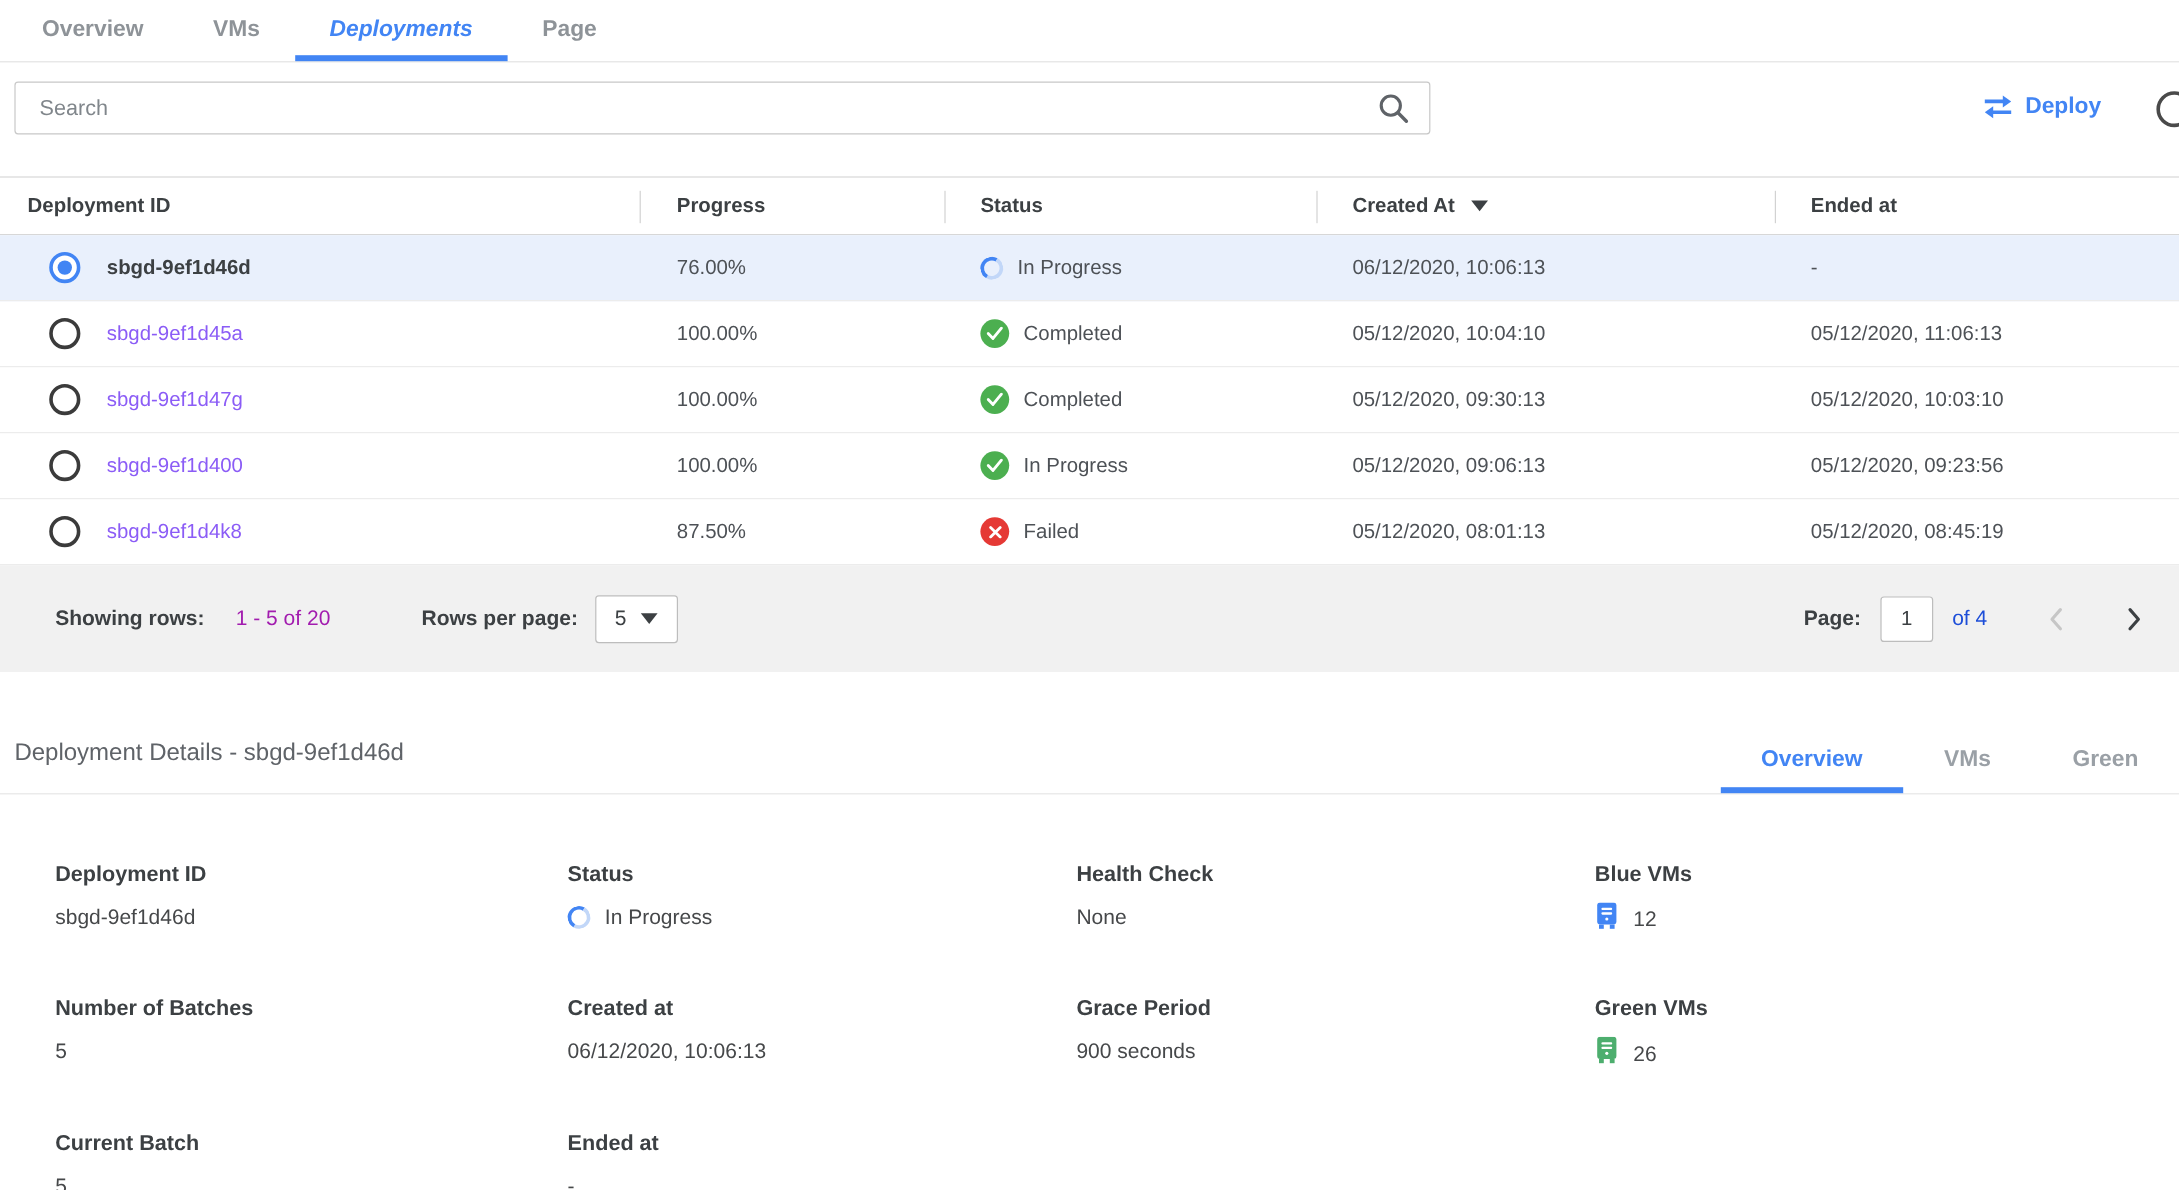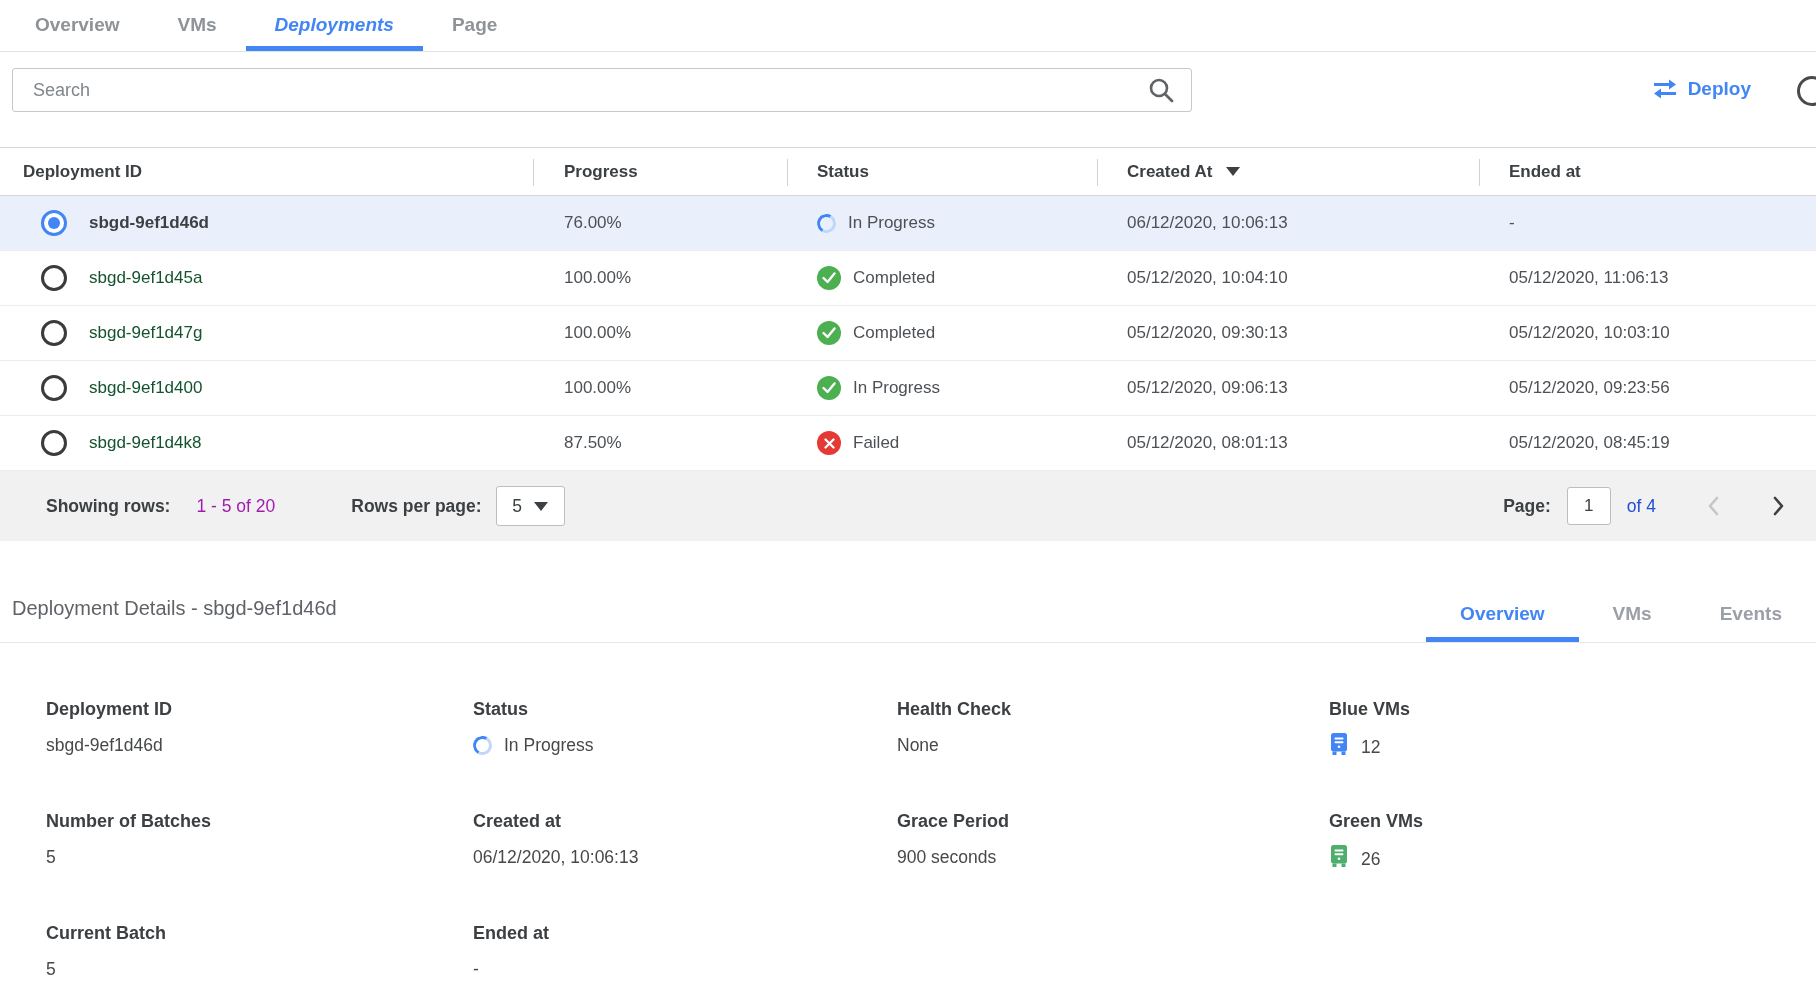--- a/index.html
+++ b/index.html
@@ -42,37 +42,37 @@
   .thead .cell{position:relative;height:100%;display:flex;align-items:center;}
   .thead .cell:not(:first-child)::before{
     content:"";position:absolute;left:0;top:11px;width:1px;height:27px;background:#D2D2D2;
   }
   .cell{padding-left:30px;}
   .cell.c1{padding-left:23px;}
   .cell.c2{padding-left:31px;}
   .trow{height:55px;border-bottom:1px solid #ECECEC;font-size:17px;cursor:pointer;}
   .trow.selected{background:#E9F0FC;}
   .trow .cell.c1{display:flex;align-items:center;}
-  .trow .id-text{margin-left:22px;color:#14532d;}
+  .trow .id-text{margin-left:22px;color:#8b5cf6;}
   .trow.selected .id-text{font-weight:700;color:#3C4043;}
   .radio{width:26px;height:26px;border:3px solid #3B3B3B;border-radius:50%;
          margin-left:18px;flex:none;position:relative;background:#fff;}
   .radio.checked{border-color:#4285F4;}
   .radio.checked::after{content:"";position:absolute;left:4px;top:4px;width:12px;height:12px;
          border-radius:50%;background:#4285F4;}
   .status-cell{display:flex;align-items:center;gap:12px;}
   .spinner{width:19px;height:19px;border-radius:50%;flex:none;
     border:3px solid #C2D7F8;border-top-color:#4285F4;border-left-color:#4285F4;
     transform:rotate(-15deg);}
   .badge{width:24px;height:24px;border-radius:50%;flex:none;display:flex;
          align-items:center;justify-content:center;}
   .badge.check{background:#4CAF50;}
   .badge.cross{background:#E53935;}
   
-  .tfoot{display:flex;align-items:center;height:70px;background:#F1F1F1;font-size:17.5px;color:#3C4043;}
+  .tfoot{display:flex;align-items:center;height:89px;background:#F1F1F1;font-size:17.5px;color:#3C4043;}
   .tf-label{font-weight:700;}
   .tf-showing-label{margin-left:46px;}
   .tf-showing-value{margin-left:26px;color:#a21caf;}
   .tf-rpp-label{margin-left:76px;}
   .rpp-select{margin-left:14px;width:69px;height:40px;background:#fff;border:1px solid #BDBDBD;
     border-radius:3px;display:flex;align-items:center;justify-content:center;gap:12px;cursor:pointer;}
   .caret-down{width:0;height:0;border-left:7px solid transparent;border-right:7px solid transparent;
     border-top:9px solid #3C4043;}
   .sort-caret{width:0;height:0;border-left:7px solid transparent;border-right:7px solid transparent;
     border-top:9px solid #3C4043;margin-left:14px;}
@@ -253,21 +253,21 @@
         </svg>
       </button>
     </div>
   </div>
 
   <div class="details-header">
     <div class="details-title">Deployment Details - sbgd-9ef1d46d</div>
     <div class="dtabs" id="dtabs">
         <div class="dtab active">Overview</div>
         <div class="dtab">VMs</div>
-        <div class="dtab">Events</div>
+        <div class="dtab">Green</div>
       </div>
   </div>
 
   <div class="details-grid" id="dgrid">
       <div>
         <div class="f-label">Deployment ID</div>
         <div class="f-value">
           <span>sbgd-9ef1d46d</span>
         </div>
       </div>

